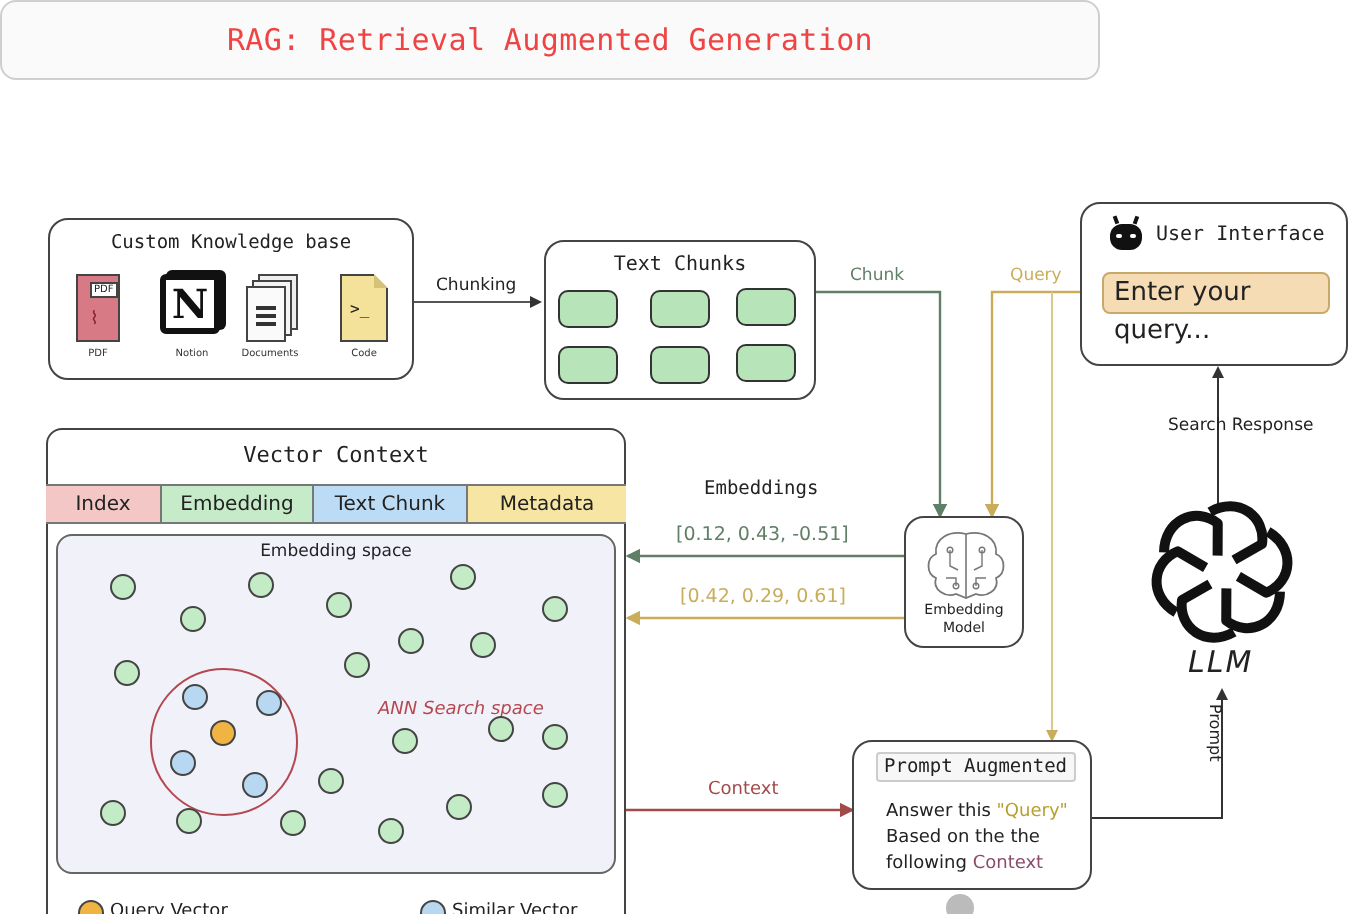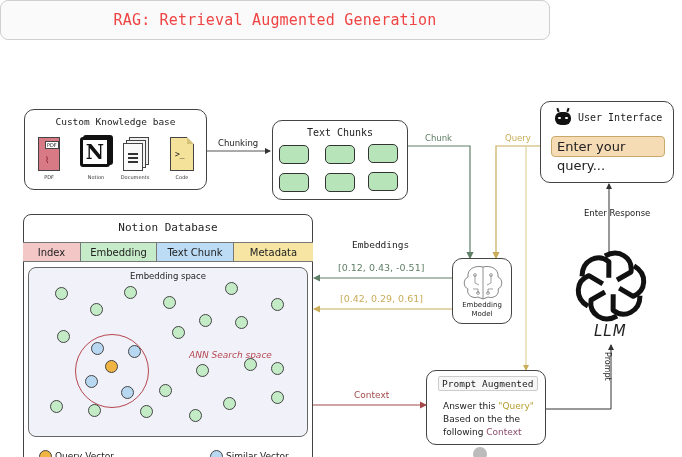--- a/index.html
+++ b/index.html
@@ -114,24 +114,24 @@
 <div class="box" style="left:540px;top:101px;width:134px;height:82px;">
   <div class="abs" style="left:14px;top:10px;width:16px;height:13px;background:#111;border-radius:6px;">
     <div class="abs" style="left:3px;top:5px;width:3px;height:2px;background:#fff;border-radius:1px;"></div>
     <div class="abs" style="left:10px;top:5px;width:3px;height:2px;background:#fff;border-radius:1px;"></div>
     <div class="abs" style="left:2px;top:-4px;width:1.5px;height:4px;background:#111;transform:rotate(-20deg);"></div>
     <div class="abs" style="left:12px;top:-4px;width:1.5px;height:4px;background:#111;transform:rotate(20deg);"></div>
   </div>
   <div class="abs mono" style="left:37px;top:10px;font-size:10px;">User Interface</div>
   <div class="abs" style="left:10px;top:34px;width:114px;height:21px;background:#f5dcb5;border:1px solid #c9a96b;border-radius:4px;box-sizing:border-box;font-size:13px;line-height:19px;padding-left:5px;color:#222;">Enter your query...</div>
 </div>
-<div class="lbl" style="left:584px;top:208px;">Enter Response</div>
+<div class="lbl" style="left:584px;top:208px;">Search Response</div>
 
 <div class="box" style="left:23px;top:214px;width:290px;height:260px;border-radius:8px;">
-  <div class="box-title" style="top:6px;font-size:11px;">Notion Database</div>
+  <div class="box-title" style="top:6px;font-size:11px;">Vector Context</div>
   <div class="abs" style="left:-1px;top:27px;width:290px;height:18px;border-top:1px solid #777;border-bottom:1px solid #777;">
     <div class="col-hdr" style="left:0;width:58px;background:#f4c7c7;">
         <span>Index</span>
       </div>
     <div class="col-hdr" style="left:58px;width:76px;background:#c6ebc8;">
         <span>Embedding</span>
       </div>
     <div class="col-hdr" style="left:211px;width:79px;background:#f7e6a3;border-right:none;">
         <span>Metadata</span>
       </div>

